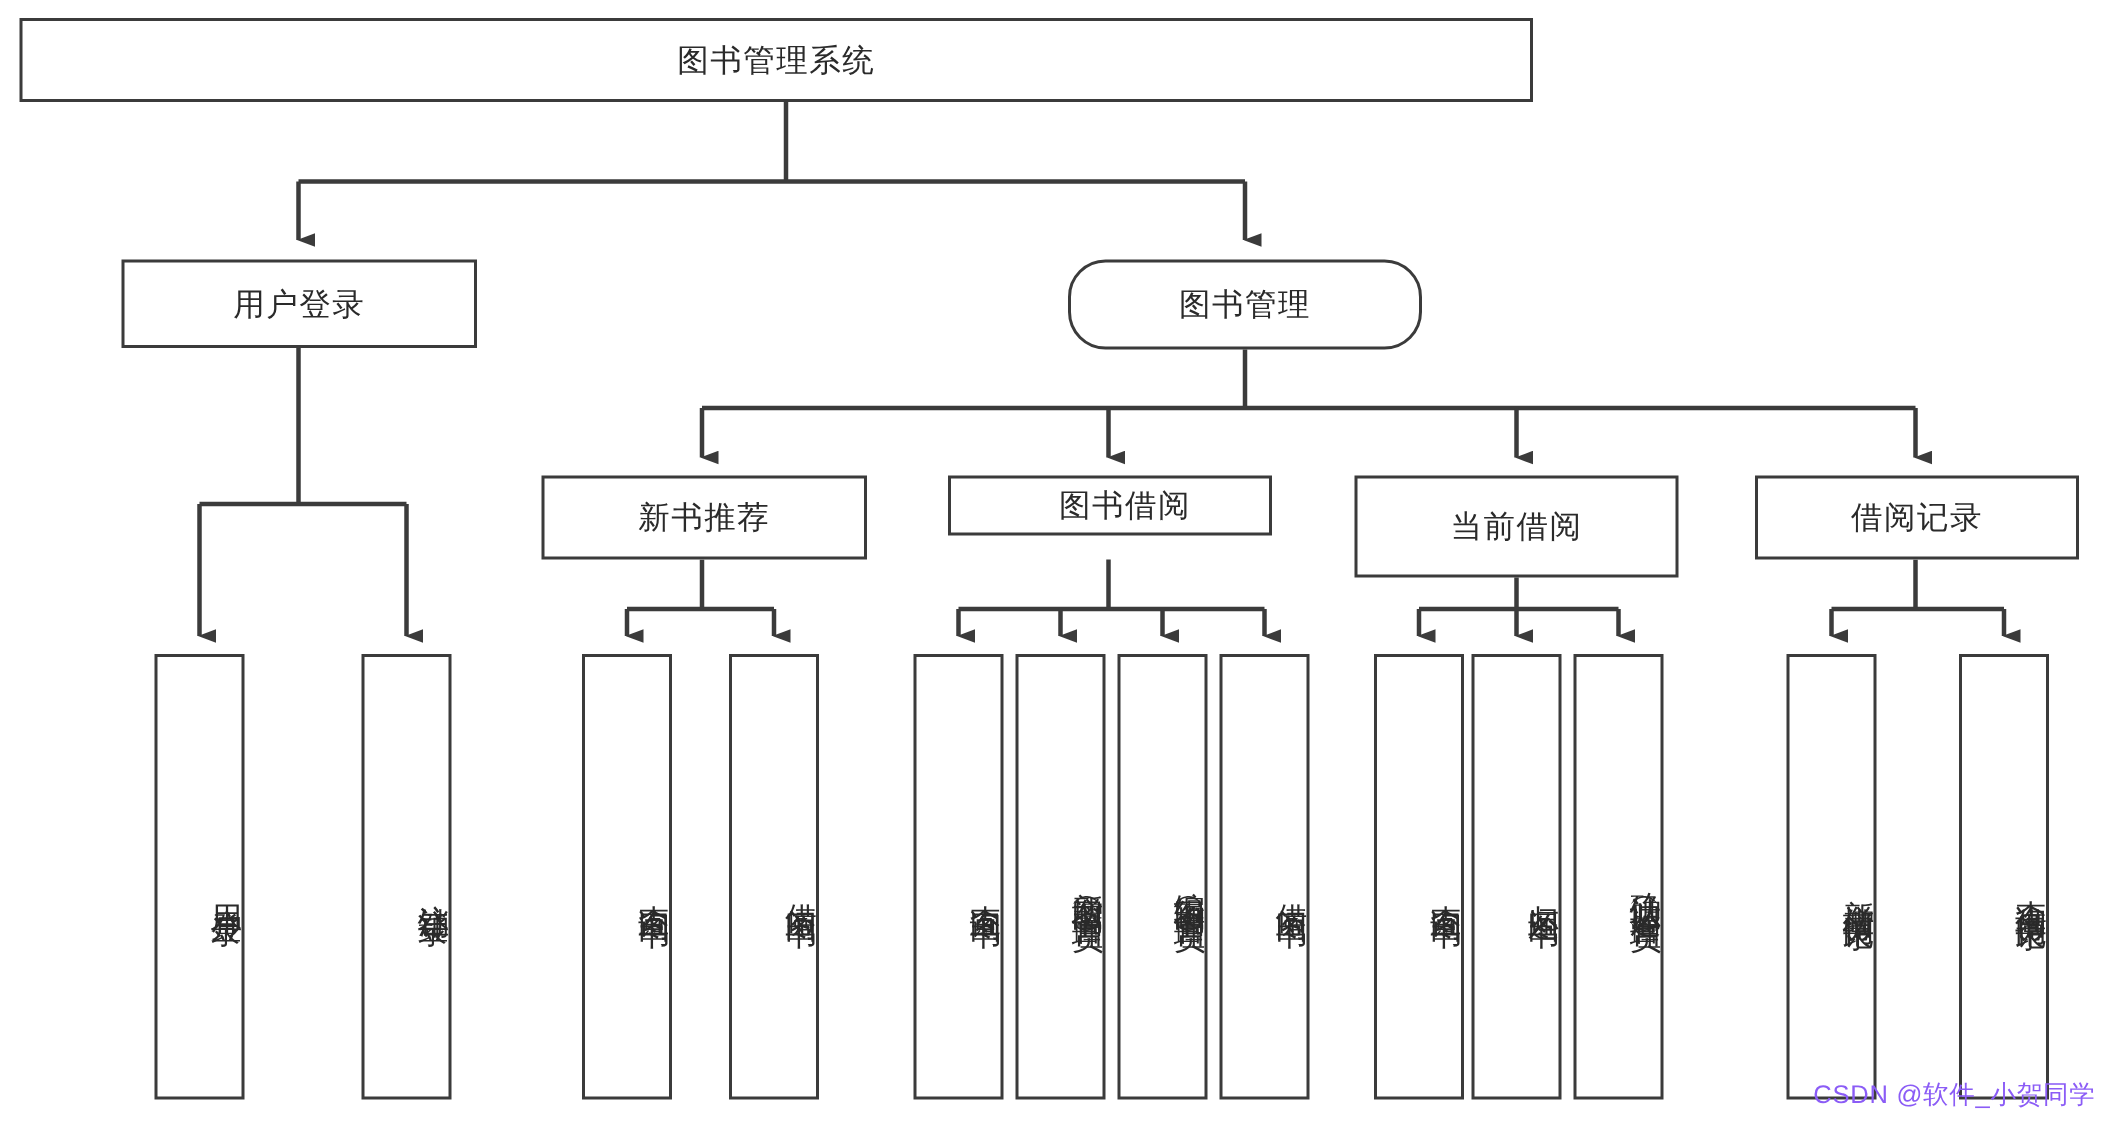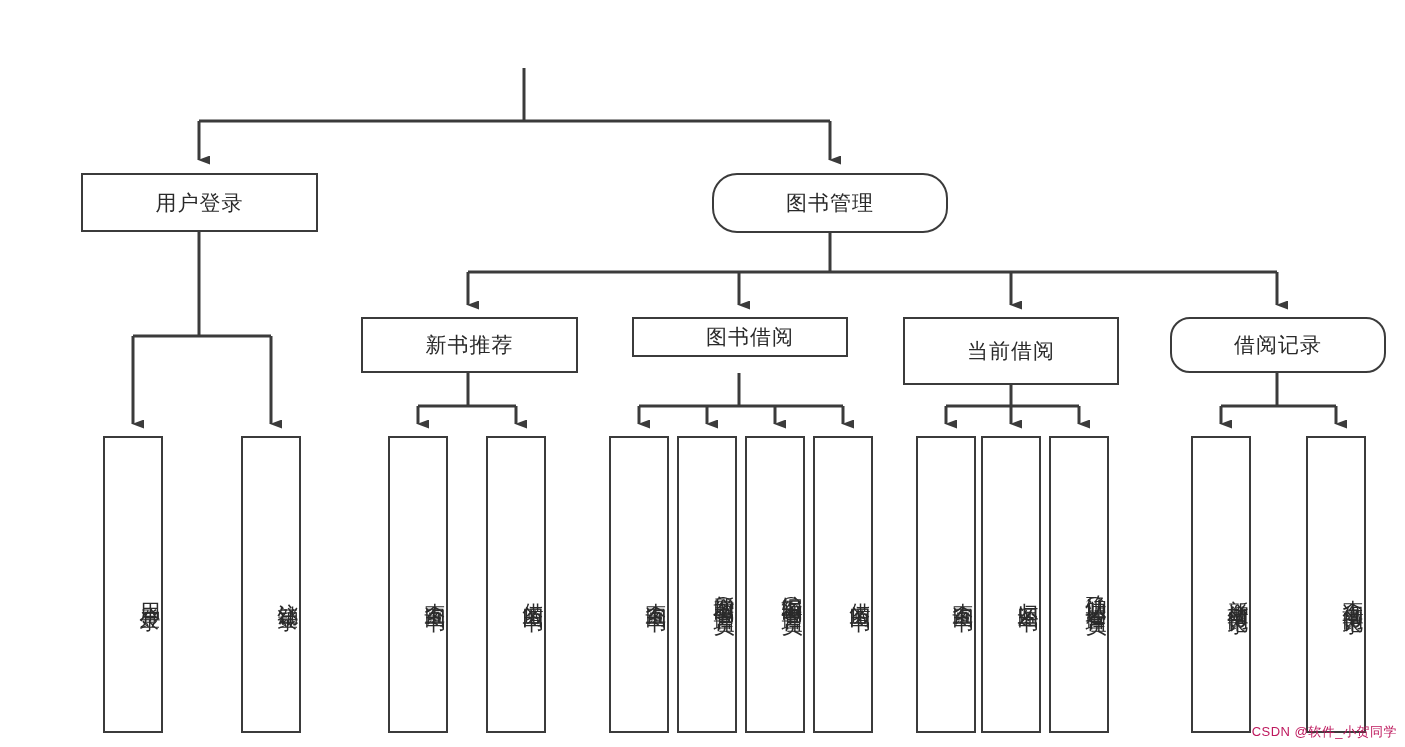--- a/index.html
+++ b/index.html
@@ -50,22 +50,22 @@
   }
   .node.vert span {
     writing-mode: vertical-rl;
     text-orientation: upright;
     display: block;
   }
   #watermark {
     position: absolute;
     right: 8px;
     bottom: 6px;
-    font-size: 13px;
-    color: #be185d;
+    font-size: 17px;
+    color: #8b5cf6;
     letter-spacing: 0.5px;
     white-space: nowrap;
   }
 </style>
 </head>
 <body>
 
 <div id="canvas">
 
   <svg class="wires" viewBox="0 0 1405 747">
@@ -111,20 +111,23 @@
       <path d="M 1011,406 L 1011,424" marker-end="url(#arrowhead)"></path>
       <path d="M 1079,406 L 1079,424" marker-end="url(#arrowhead)"></path>
 
       <path d="M 1277,373 L 1277,406"></path>
       <path d="M 1221,406 L 1336,406"></path>
       <path d="M 1221,406 L 1221,424" marker-end="url(#arrowhead)"></path>
       <path d="M 1336,406 L 1336,424" marker-end="url(#arrowhead)"></path>
     </g>
   </svg>
 
+  <div class="node horiz" style="left:13px; top:12px; width:1009px; height:56px;">
+    <span>图书管理系统</span>
+  </div>
 
   <div class="node horiz" style="left:81px; top:173px; width:237px; height:59px;">
     <span>用户登录</span>
   </div>
 
   <div class="node horiz" style="left:712px; top:173px; width:236px; height:60px;border-radius:25px;">
     <span>图书管理</span>
   </div>
 
   <div class="node horiz" style="left:361px; top:317px; width:217px; height:56px;align-items:center;">
@@ -132,21 +135,21 @@
   </div>
 
   <div class="node horiz" style="left:632px; top:317px; width:216px; height:40px;padding-left:20px;">
     <span>图书借阅</span>
   </div>
 
   <div class="node horiz" style="left:903px; top:317px; width:216px; height:68px;">
     <span>当前借阅</span>
   </div>
 
-  <div class="node horiz" style="left:1170px; top:317px; width:216px; height:56px;border-radius:20px;">
+  <div class="node horiz" style="left:1170px; top:317px; width:216px; height:56px;">
     <span>借阅记录</span>
   </div>
 
   <div class="node vert" style="left:103px; top:436px; width:60px; height:297px;">
     <span>用户登录</span>
   </div>
 
   <div class="node vert" style="left:241px; top:436px; width:60px; height:297px;">
     <span>注销登录</span>
   </div>

